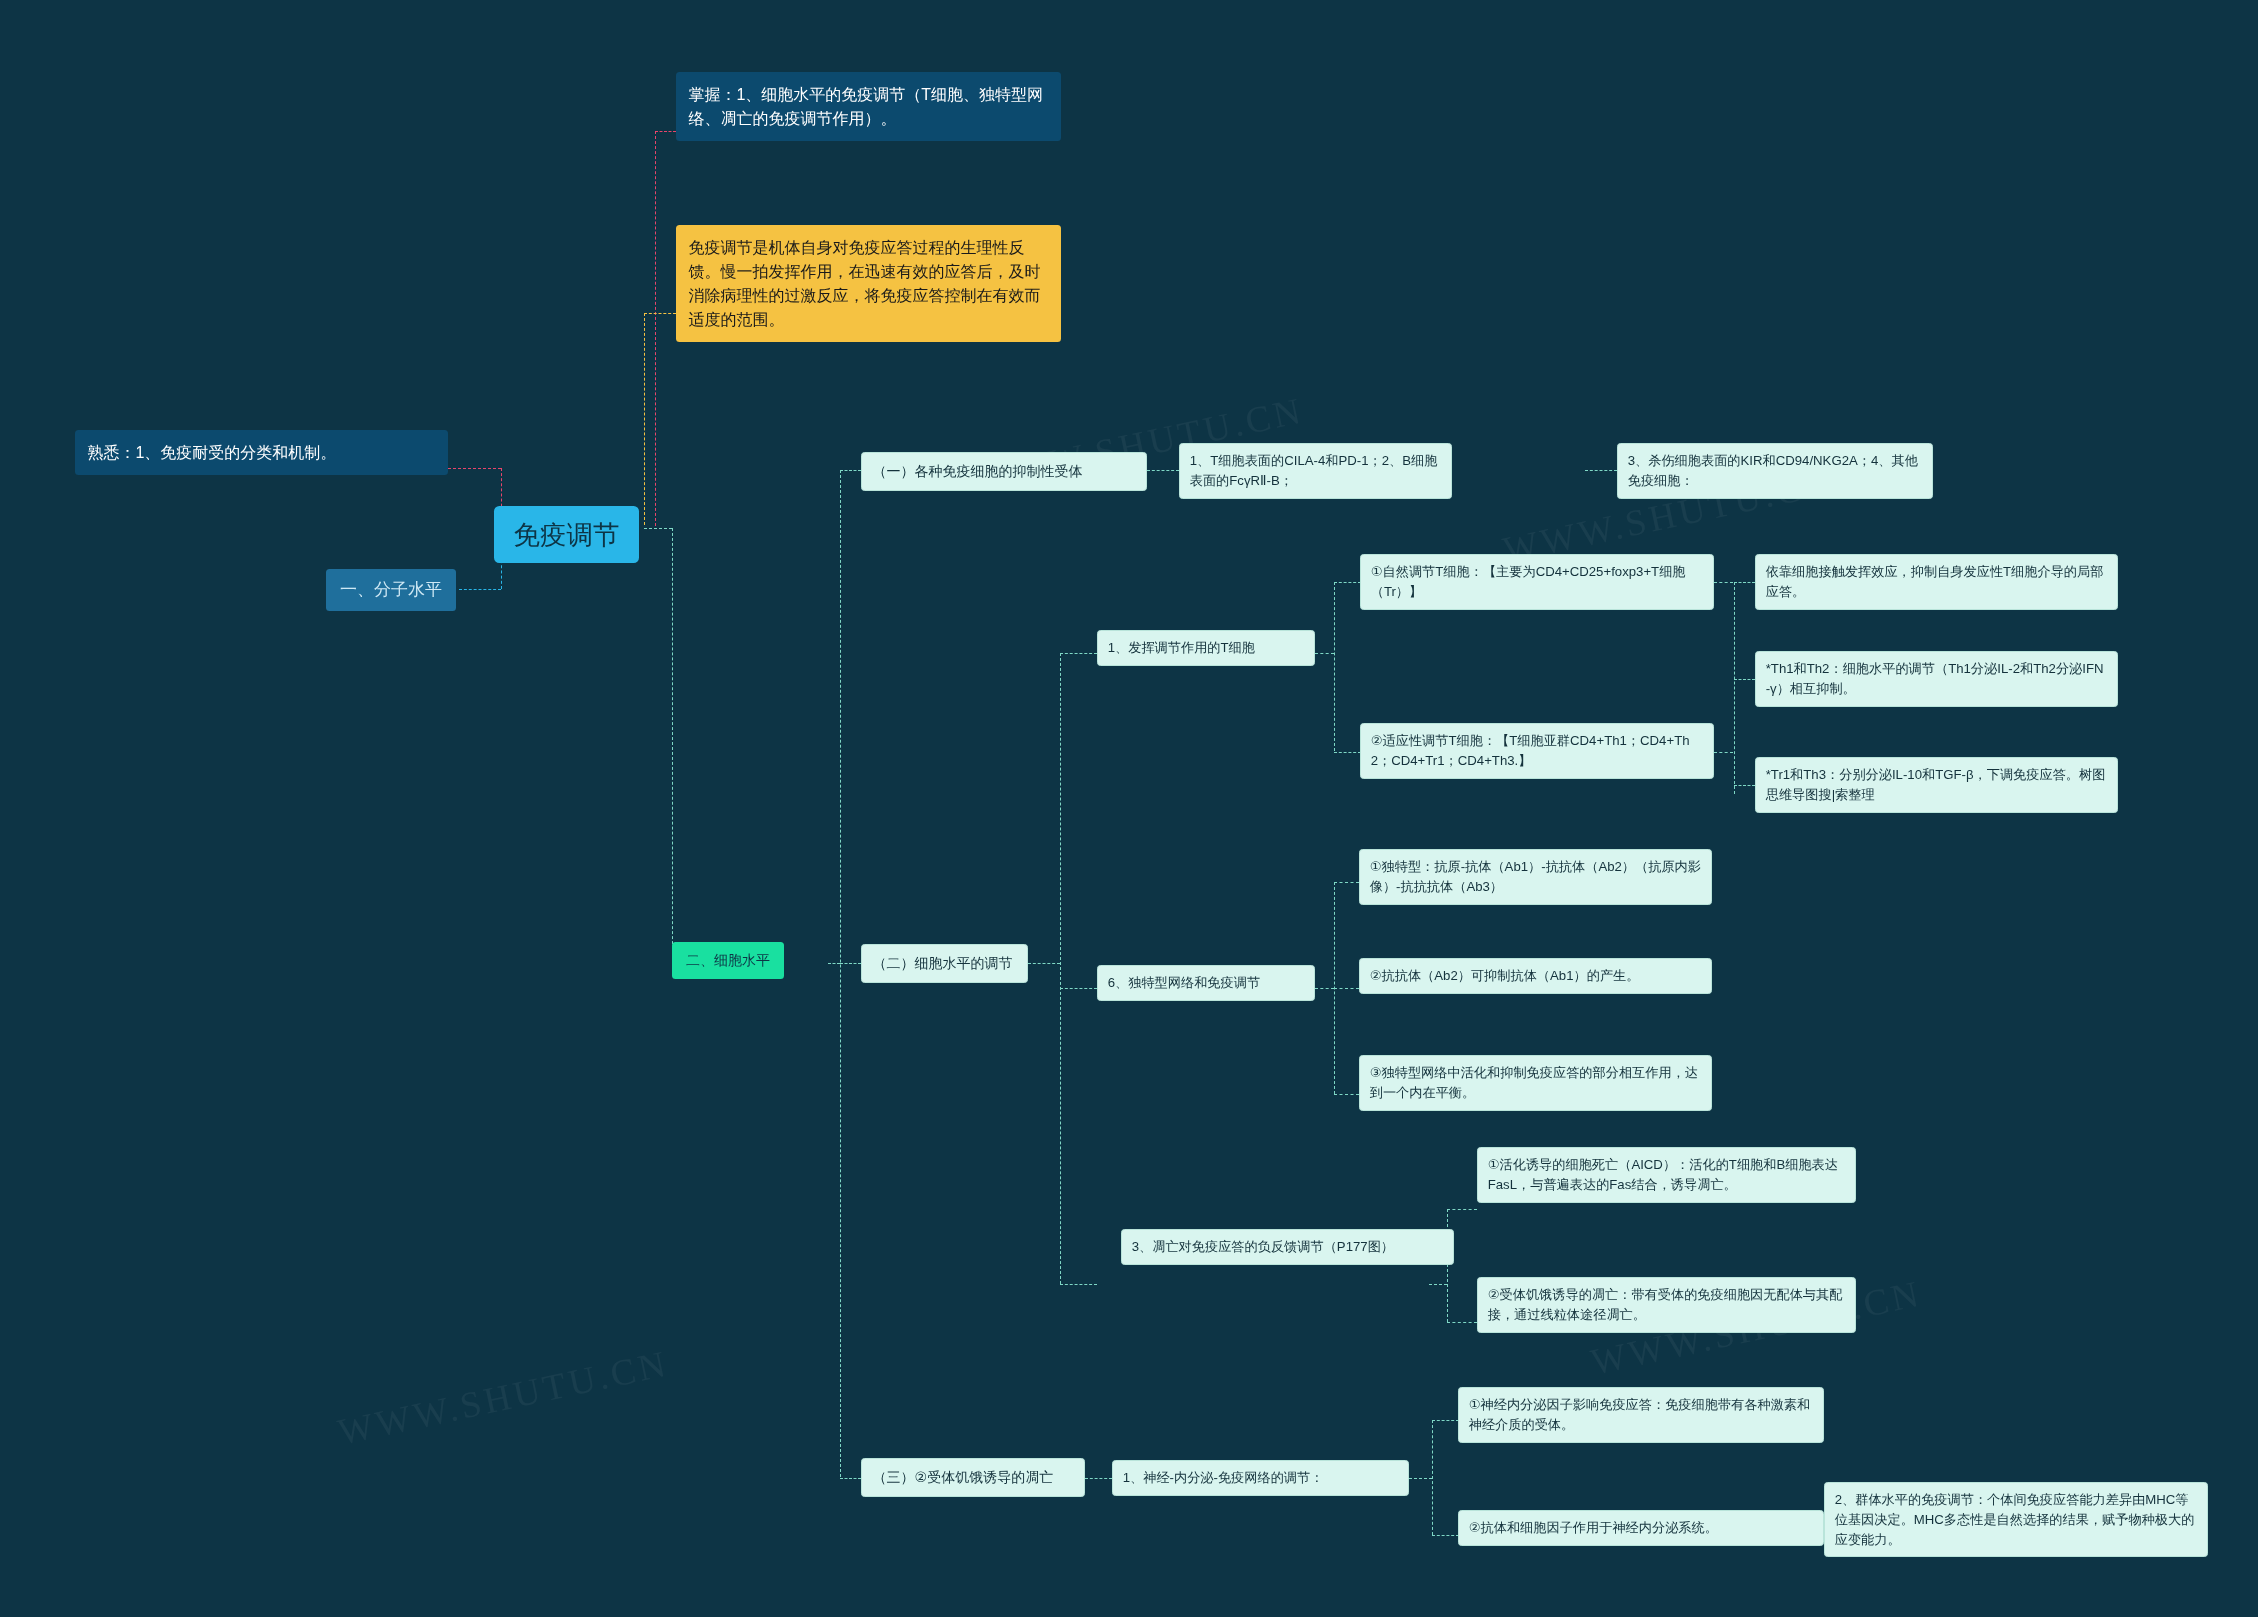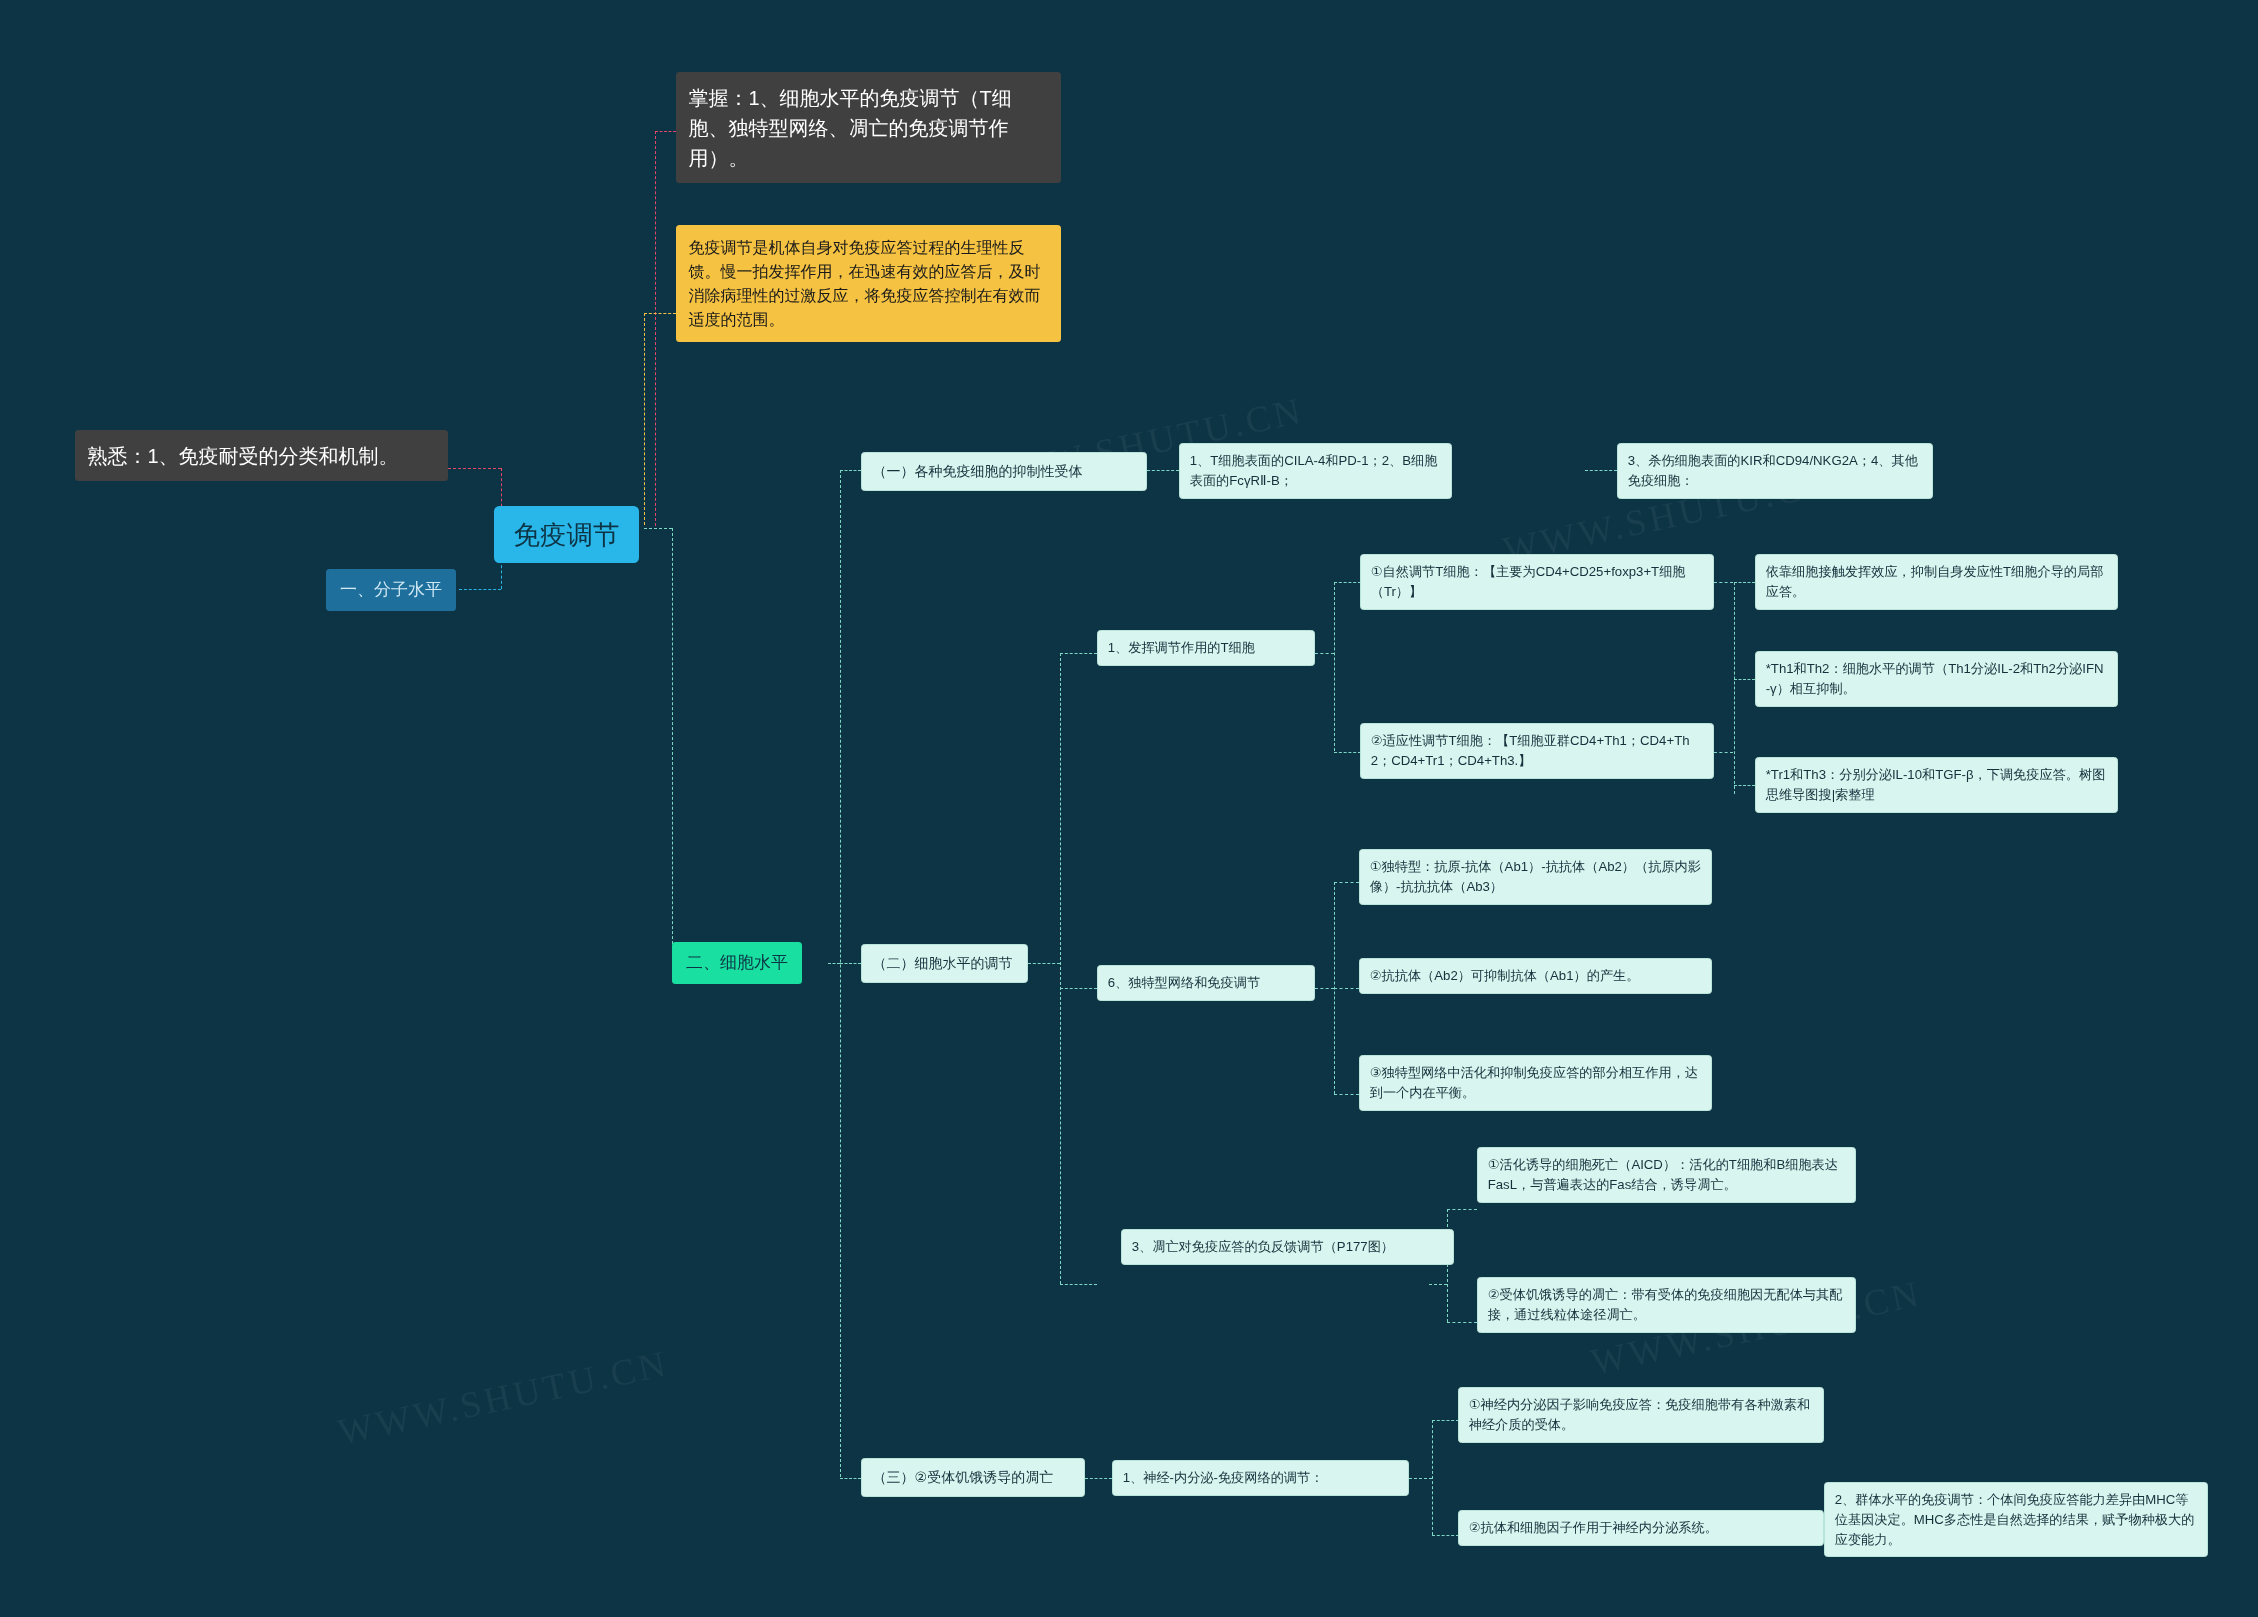--- a/index.html
+++ b/index.html
@@ -13,24 +13,24 @@
     border-radius:3.5px;
     line-height:1.5;
     white-space:normal;
     word-break:break-all;
   }
   
   .central{
     background:#29b6e8;color:#0d3445;font-size:26.5px;font-weight:normal;
     padding:10.6px 19.4px;border-radius:5.3px;text-align:center;
   }
-  .rose{background:#404040;color:#ffffff;font-size:20px;padding:10.6px 12.4px;}
+  .rose{background:#0c4a6e;color:#ffffff;font-size:16px;padding:10.6px 12.4px;}
   .amber{background:#f5c242;color:#1a1a1a;font-size:16px;padding:10.6px 12.4px;}
   .blue{background:#1f6f9c;color:#cfe9f5;font-size:17px;padding:8px 14px;border-radius:3.5px;}
-  .green{background:#19e0a0;color:#0d3445;font-size:17px;padding:8px 14px;border-radius:3.5px;}
+  .green{background:#19e0a0;color:#0d3445;font-size:14px;padding:8px 14px;border-radius:3.5px;}
   .mint{background:#d9f5ef;color:#14323c;font-size:14px;padding:8px 10.6px;border:0.9px solid #b9e4da;}
   .mintsm{background:#d9f5ef;color:#14323c;font-size:13.2px;padding:7px 9.7px;border:0.9px solid #b9e4da;}
   .h-dash{position:absolute;border-top:1.3px dashed #7fd8c6;height:0;}
   .v-dash{position:absolute;border-left:1.3px dashed #7fd8c6;width:0;}
   .h-dash-pink{position:absolute;border-top:1.3px dashed #e8456b;height:0;}
   .v-dash-pink{position:absolute;border-left:1.3px dashed #e8456b;width:0;}
   .h-dash-amber{position:absolute;border-top:1.3px dashed #f5c242;height:0;}
   .v-dash-amber{position:absolute;border-left:1.3px dashed #f5c242;width:0;}
   .h-dash-blue{position:absolute;border-top:1.3px dashed #29b6e8;height:0;}
   .wm{

